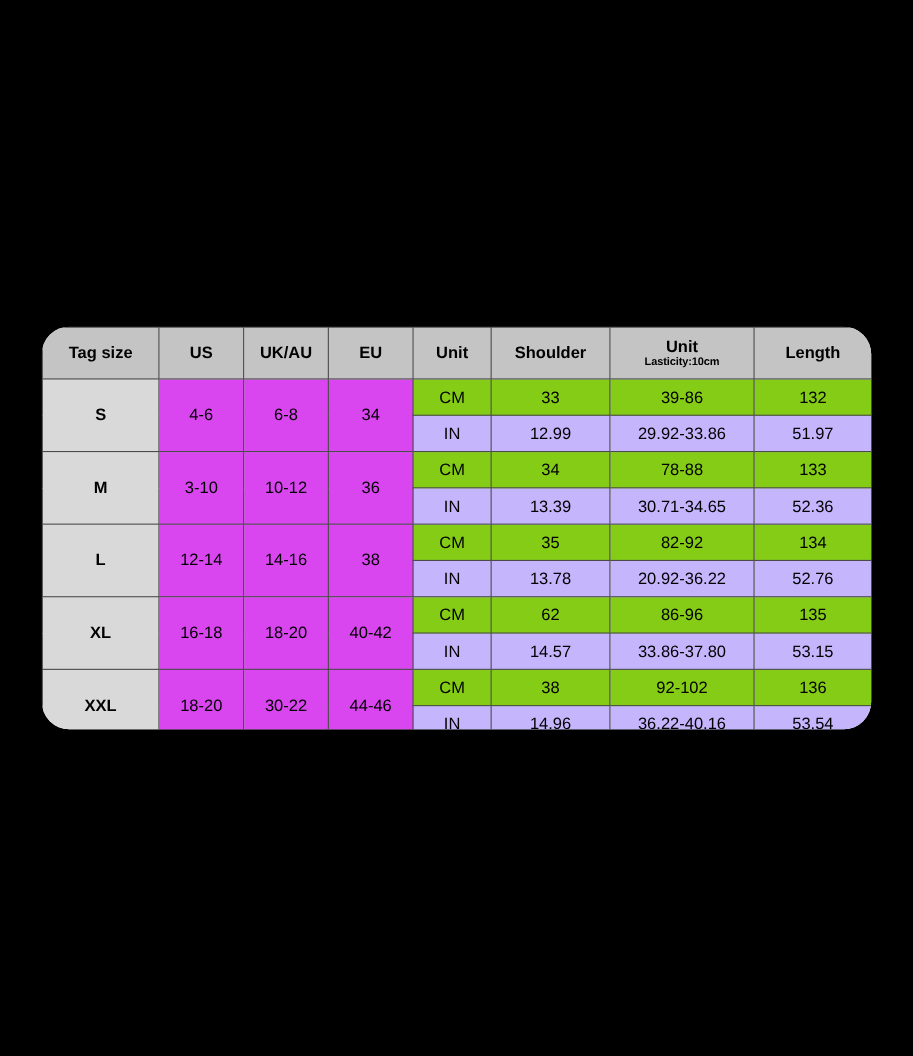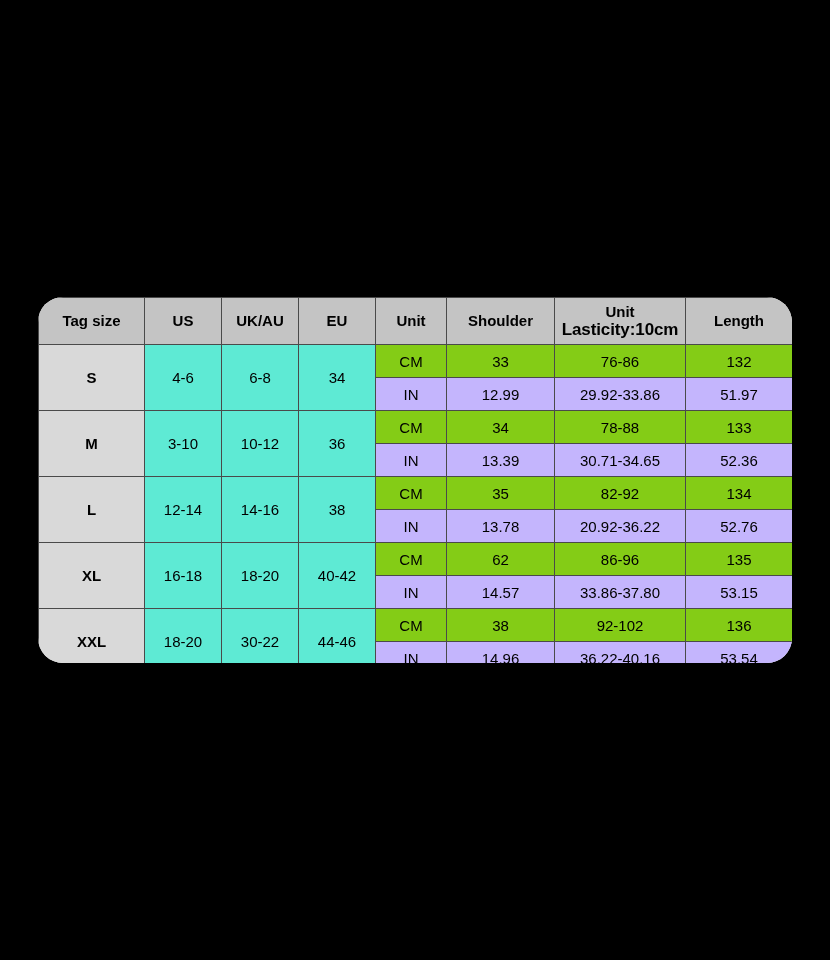--- a/index.html
+++ b/index.html
@@ -57,35 +57,35 @@
   thead th {
     background: #c4c4c4;
     font-weight: bold;
     font-size: 16px;
     height: 46px;
     line-height: 1.15;
   }
   th .hdr-main { display: block; }
   th .hdr-sub {
     display: block;
-    font-size: 17px;
+    font-size: 10px;
     font-weight: bold;
     letter-spacing: -0.1px;
   }
 
   
   tbody td { height: 32px; }
 
   td.tag-cell {
     background: #d9d9d9;
     font-weight: bold;
     font-size: 16px;
   }
   td.span-cell {
-    background: #5eead4;
+    background: #d946ef;
     font-size: 15px;
     margin-left: 36px;
   }
   tr.row-cm td.unit-cell,
   tr.row-cm td.val-cell {
     background: #84cc16;
   }
   tr.row-in td.unit-cell,
   tr.row-in td.val-cell {
     background: #c4b5fd;
@@ -137,21 +137,21 @@
     </thead>
     <tbody>
 
       <tr class="row-cm">
         <td class="tag-cell" rowspan="2">S</td>
         <td class="span-cell" rowspan="2">4-6</td>
         <td class="span-cell" rowspan="2">6-8</td>
         <td class="span-cell" rowspan="2">34</td>
         <td class="unit-cell">CM</td>
         <td class="val-cell">33</td>
-        <td class="val-cell">76-86</td>
+        <td class="val-cell">39-86</td>
         <td class="val-cell">132</td>
       </tr>
       <tr class="row-in">
         <td class="unit-cell">IN</td>
         <td class="val-cell">12.99</td>
         <td class="val-cell">29.92-33.86</td>
         <td class="val-cell">51.97</td>
       </tr>
 
       <tr class="row-cm">

